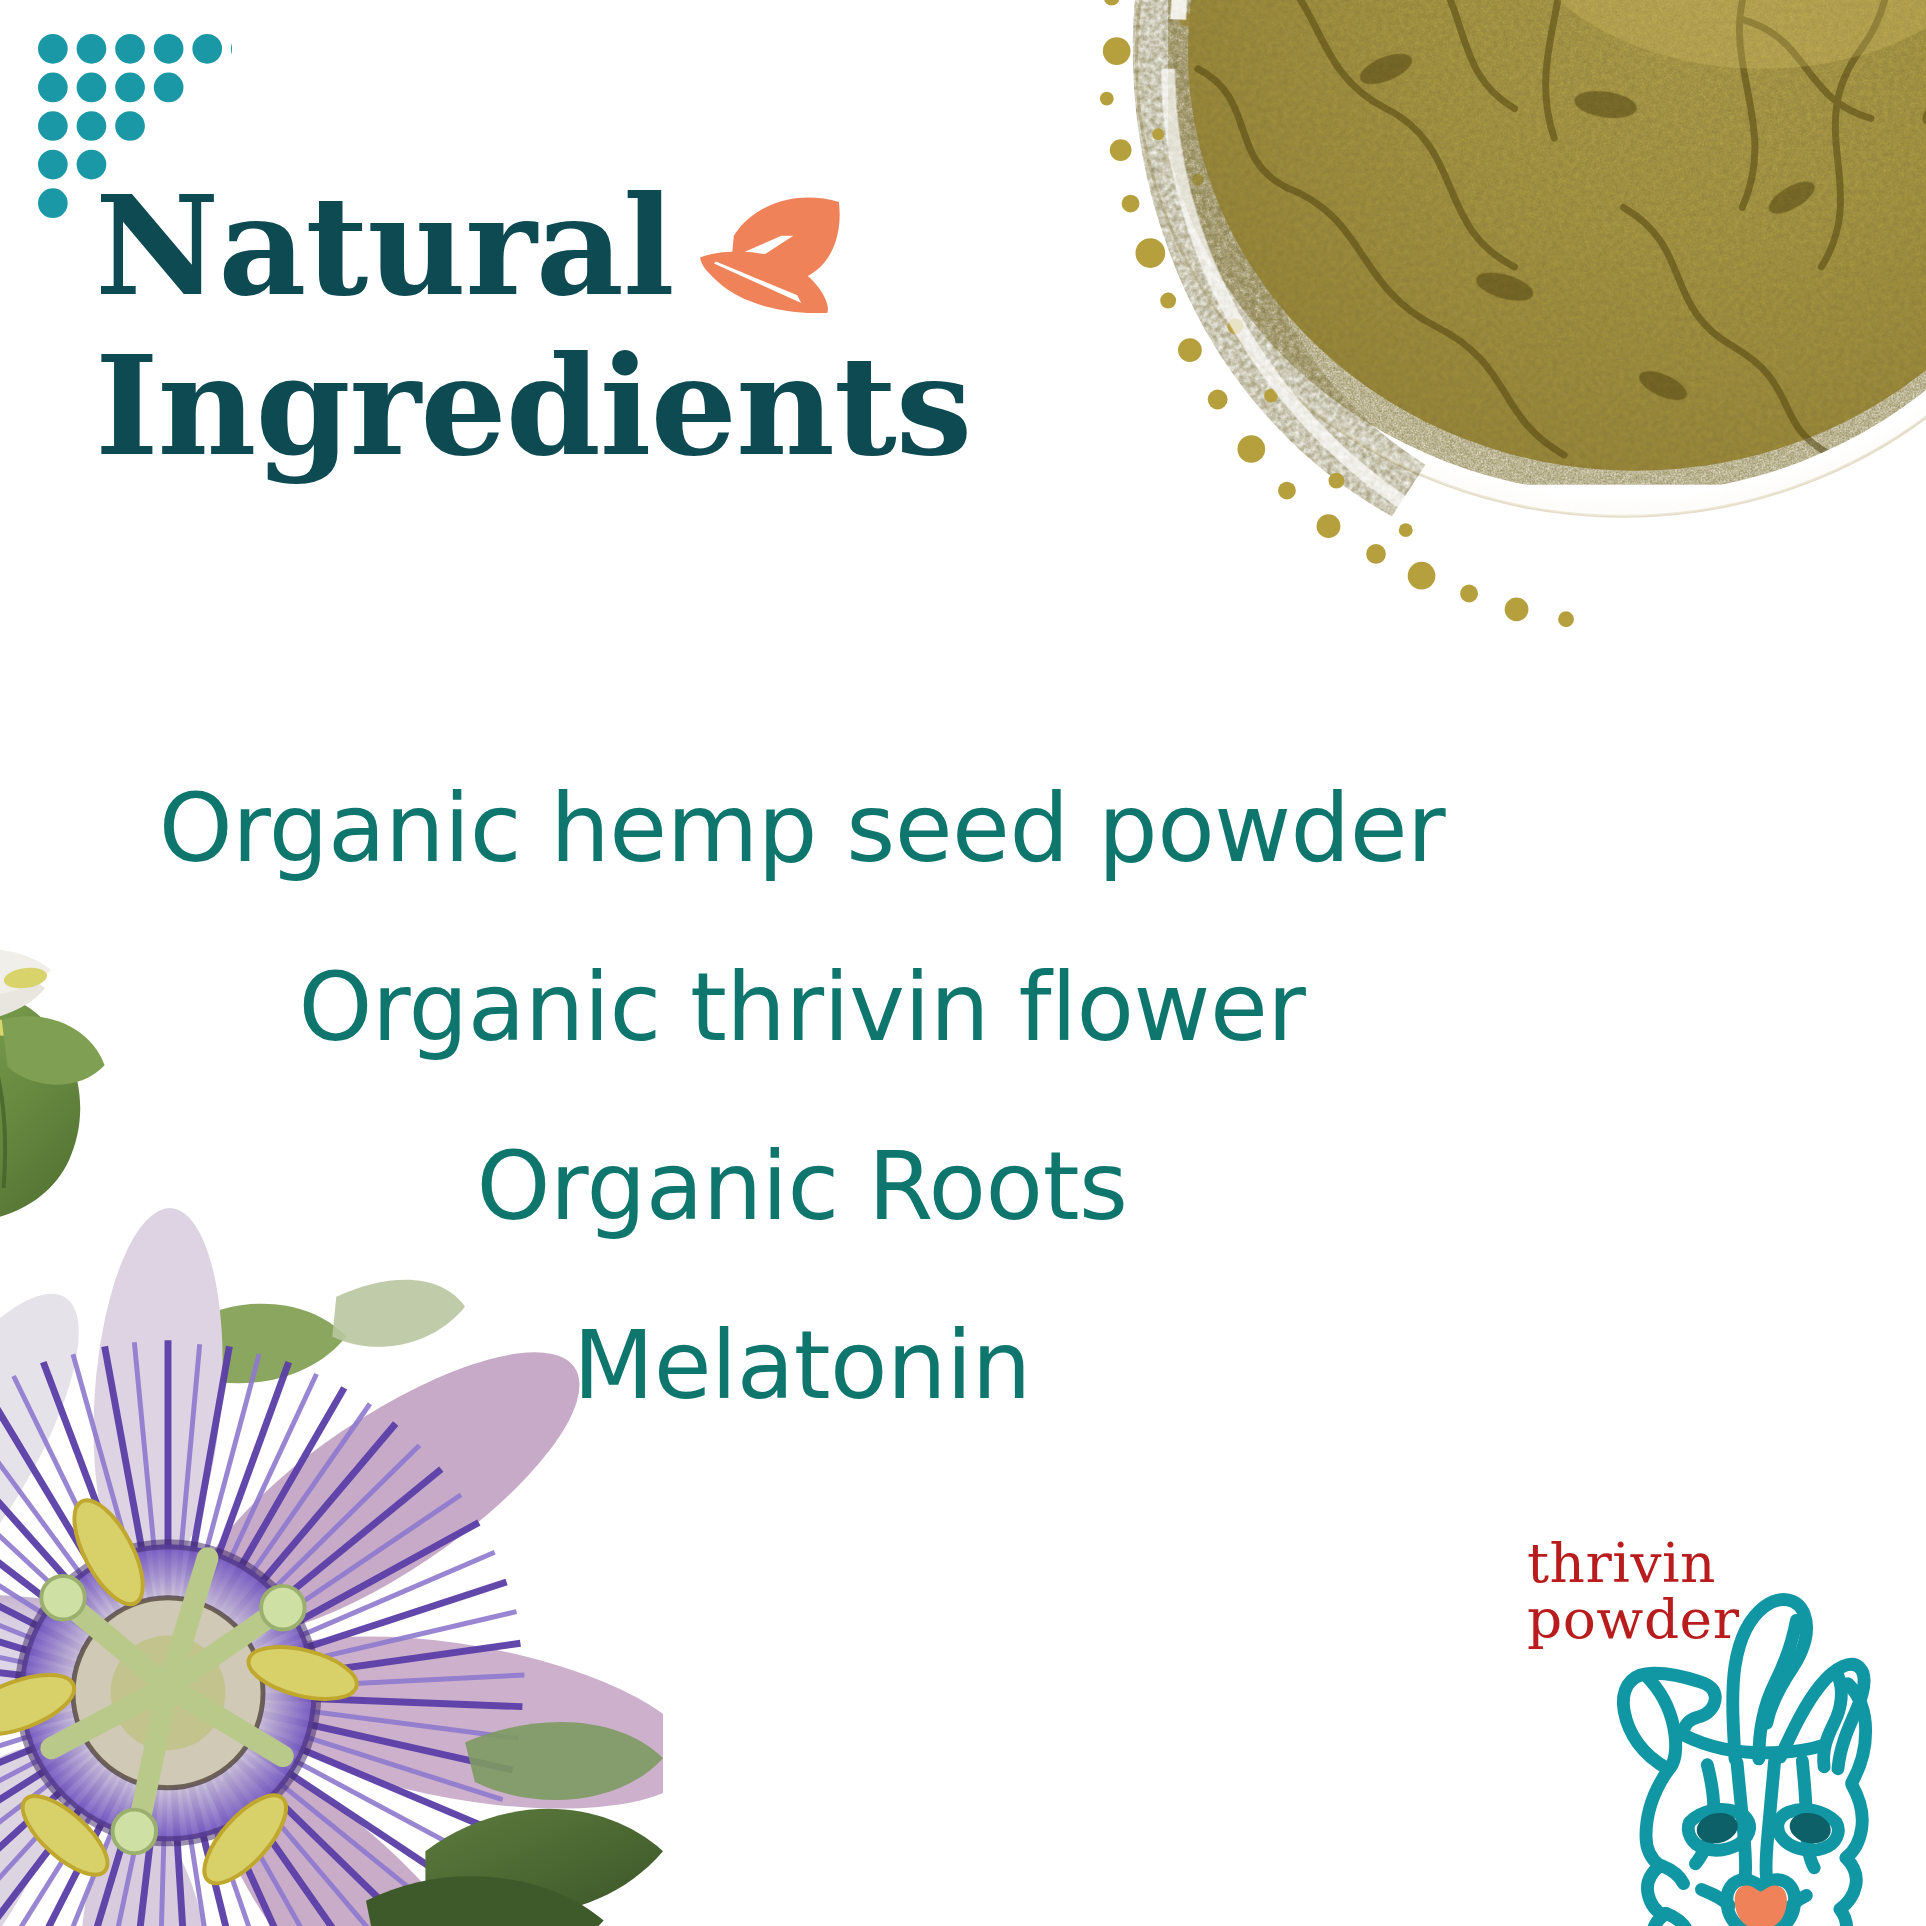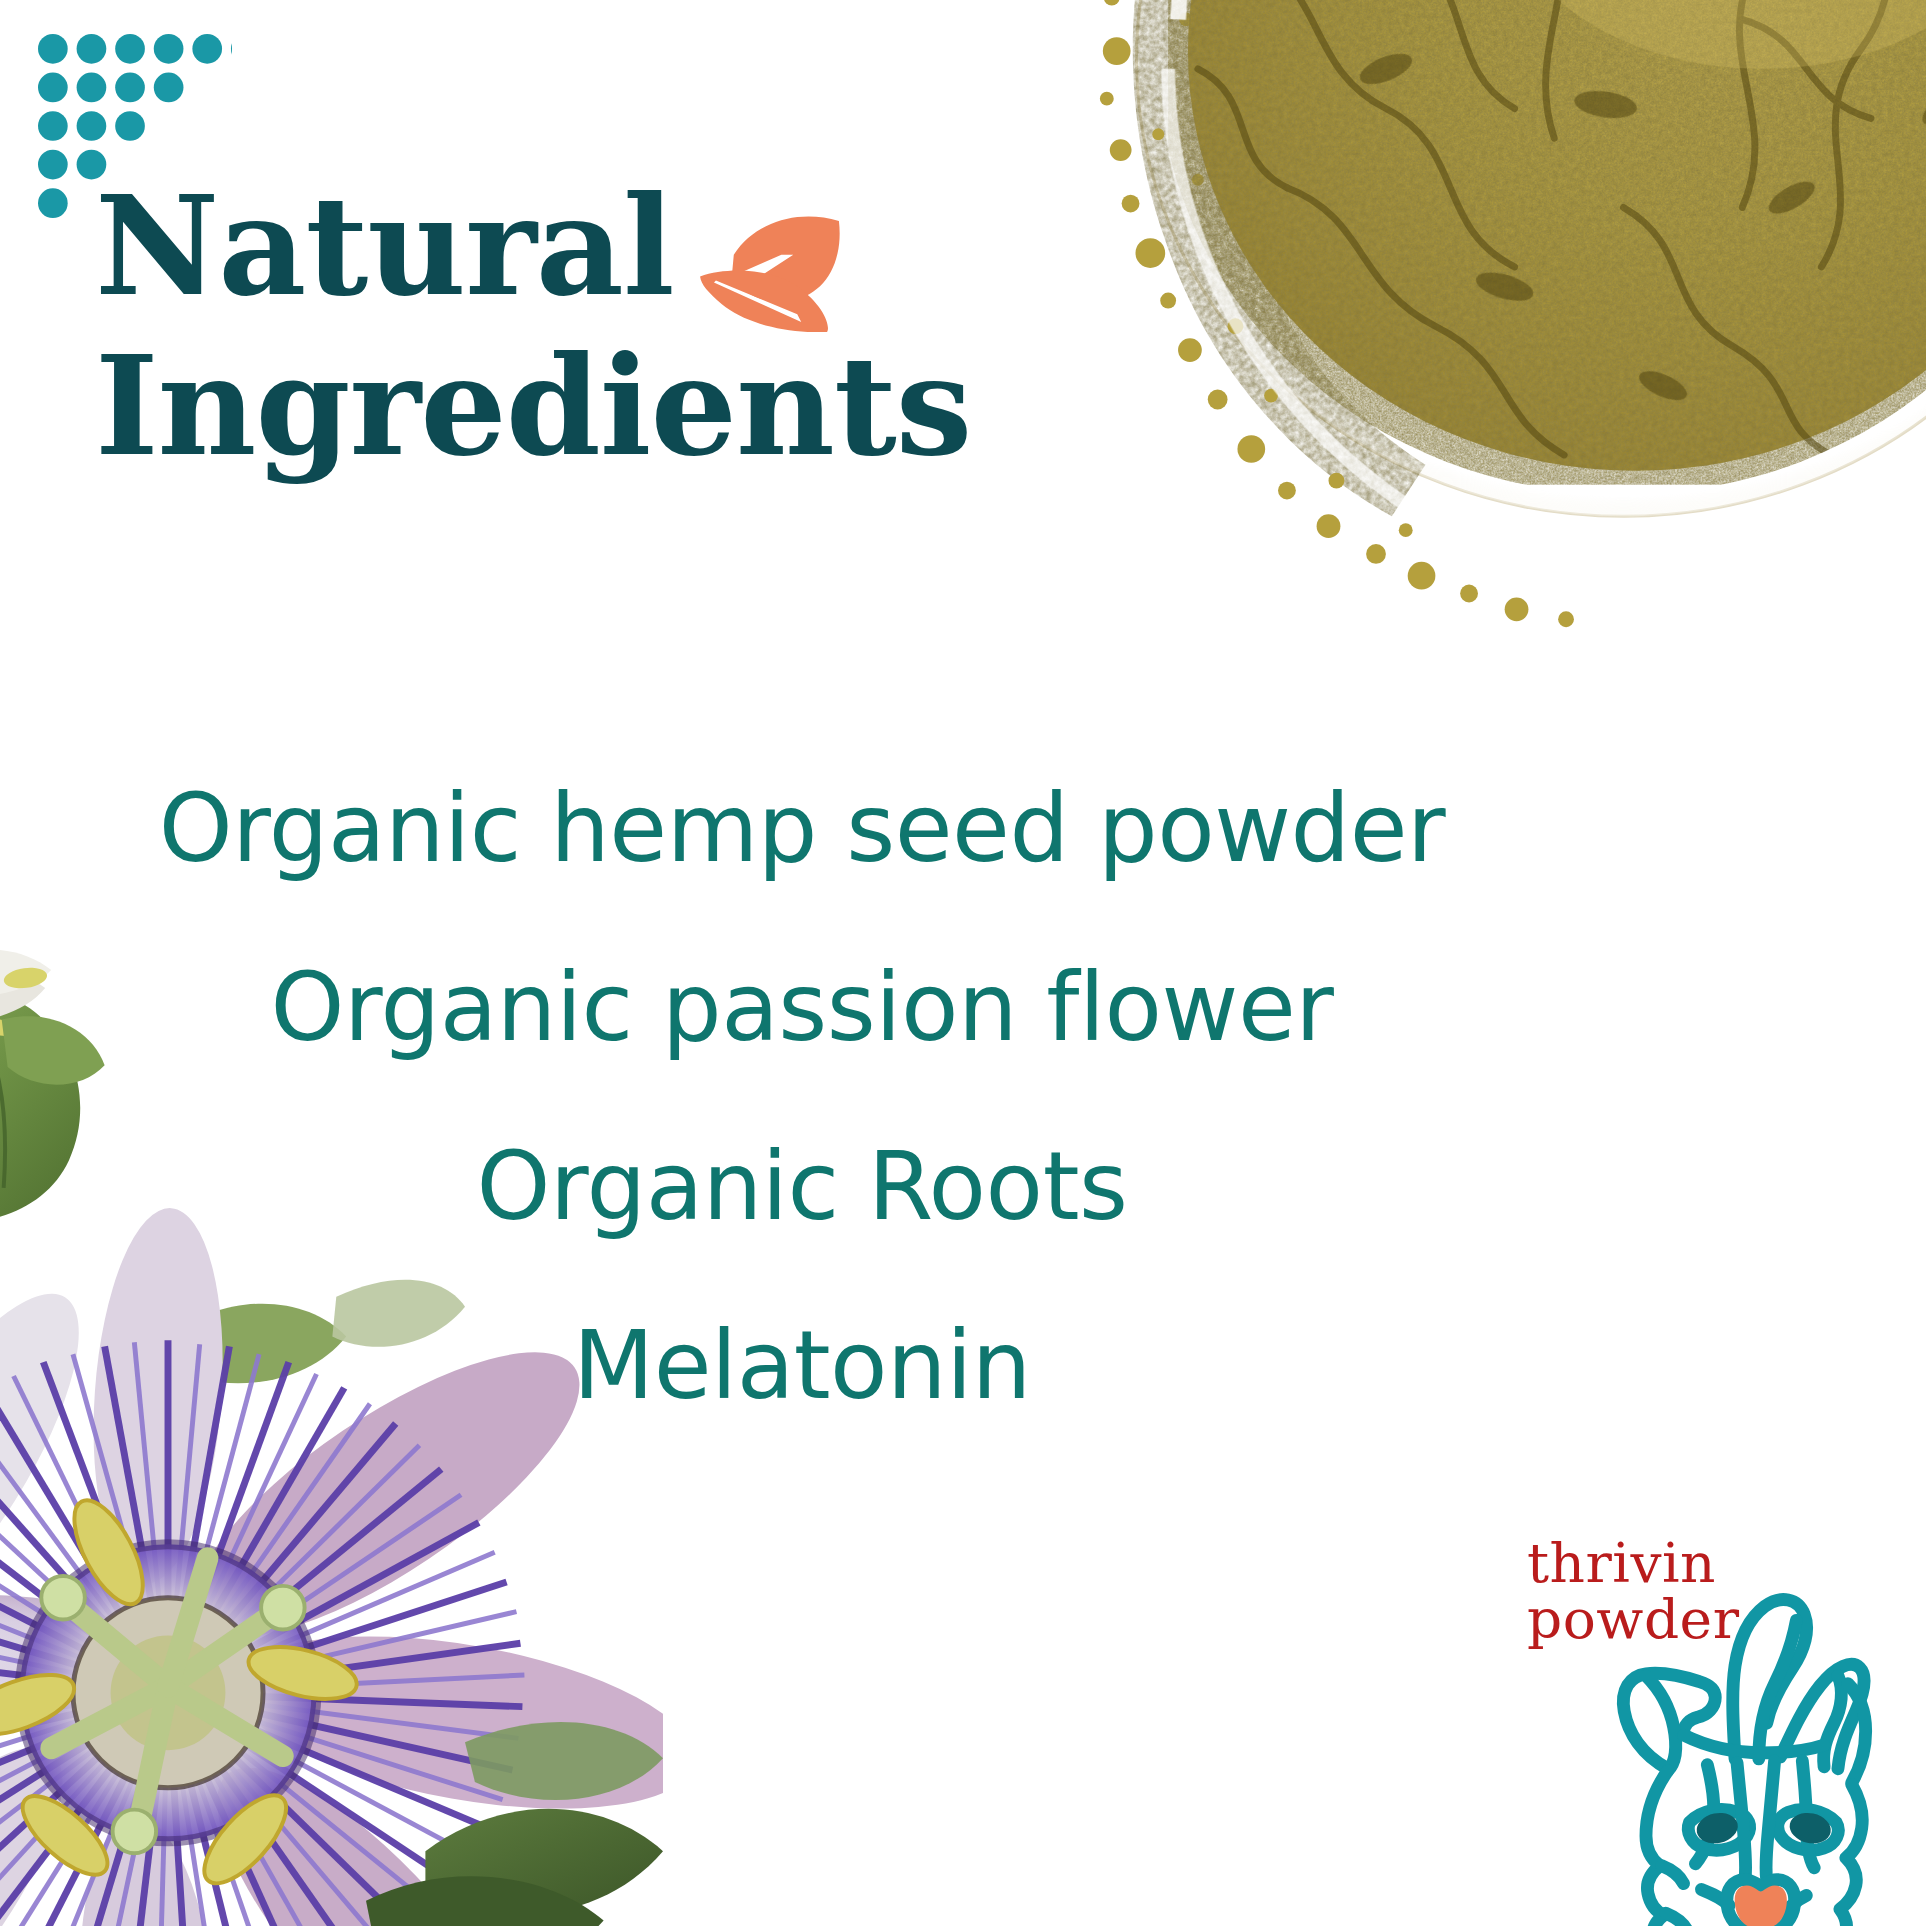--- a/index.html
+++ b/index.html
@@ -19,21 +19,21 @@
   
   .headline{
     position:absolute;left:95px;top:166px;width:1089px;
     font-family:"DejaVu Serif", serif;
     color:#0d4a52;
     font-size:136px;
     line-height:1.18;
     font-weight:700;
     letter-spacing:-1px;
   }
-  .headline .l1{display:flex;align-items:flex-end;gap:20px;white-space:nowrap;}
+  .headline .l1{display:flex;align-items:center;gap:20px;white-space:nowrap;}
   .leaf-icon{display:inline-block;width:149px;height:121px;position:relative;top:6px;flex:0 0 auto;}
   .leaf-icon svg{display:block;}
   .headline .l2{white-space:nowrap;}
 
   
   .powder-wrap{position:absolute;left:871px;top:-228px;width:1109px;height:871px;overflow:hidden;}
   .powder{position:absolute;inset:0;}
 
   
   .ingredients{
@@ -409,21 +409,21 @@
       </g>
 
       <path d="M560 990 C 640 930 740 936 800 990 C 740 1060 640 1070 560 1030 Z" fill="url(#leafg)"></path>
       <path d="M500 1040 C 580 1000 680 1010 740 1060 C 690 1118 590 1126 510 1090 Z" fill="#3e5a2a"></path>
       <path d="M600 880 C 680 846 760 856 800 896 C 756 944 672 950 610 920 Z" fill="#7d9a62" opacity=".9"></path>
     </svg>
   </div>
 
   <div class="ingredients">
     <div class="ing-line">Organic hemp seed powder</div>
-    <div class="ing-line">Organic passion flower</div>
+    <div class="ing-line">Organic thrivin flower</div>
     <div class="ing-line">Organic Roots</div>
     <div class="ing-line">Melatonin</div>
   </div>
 
   <div class="brand">
     <div class="brand-text">
       <div>thrivin</div>
       <div>powder</div>
     </div>
     <div class="brand-mark">

